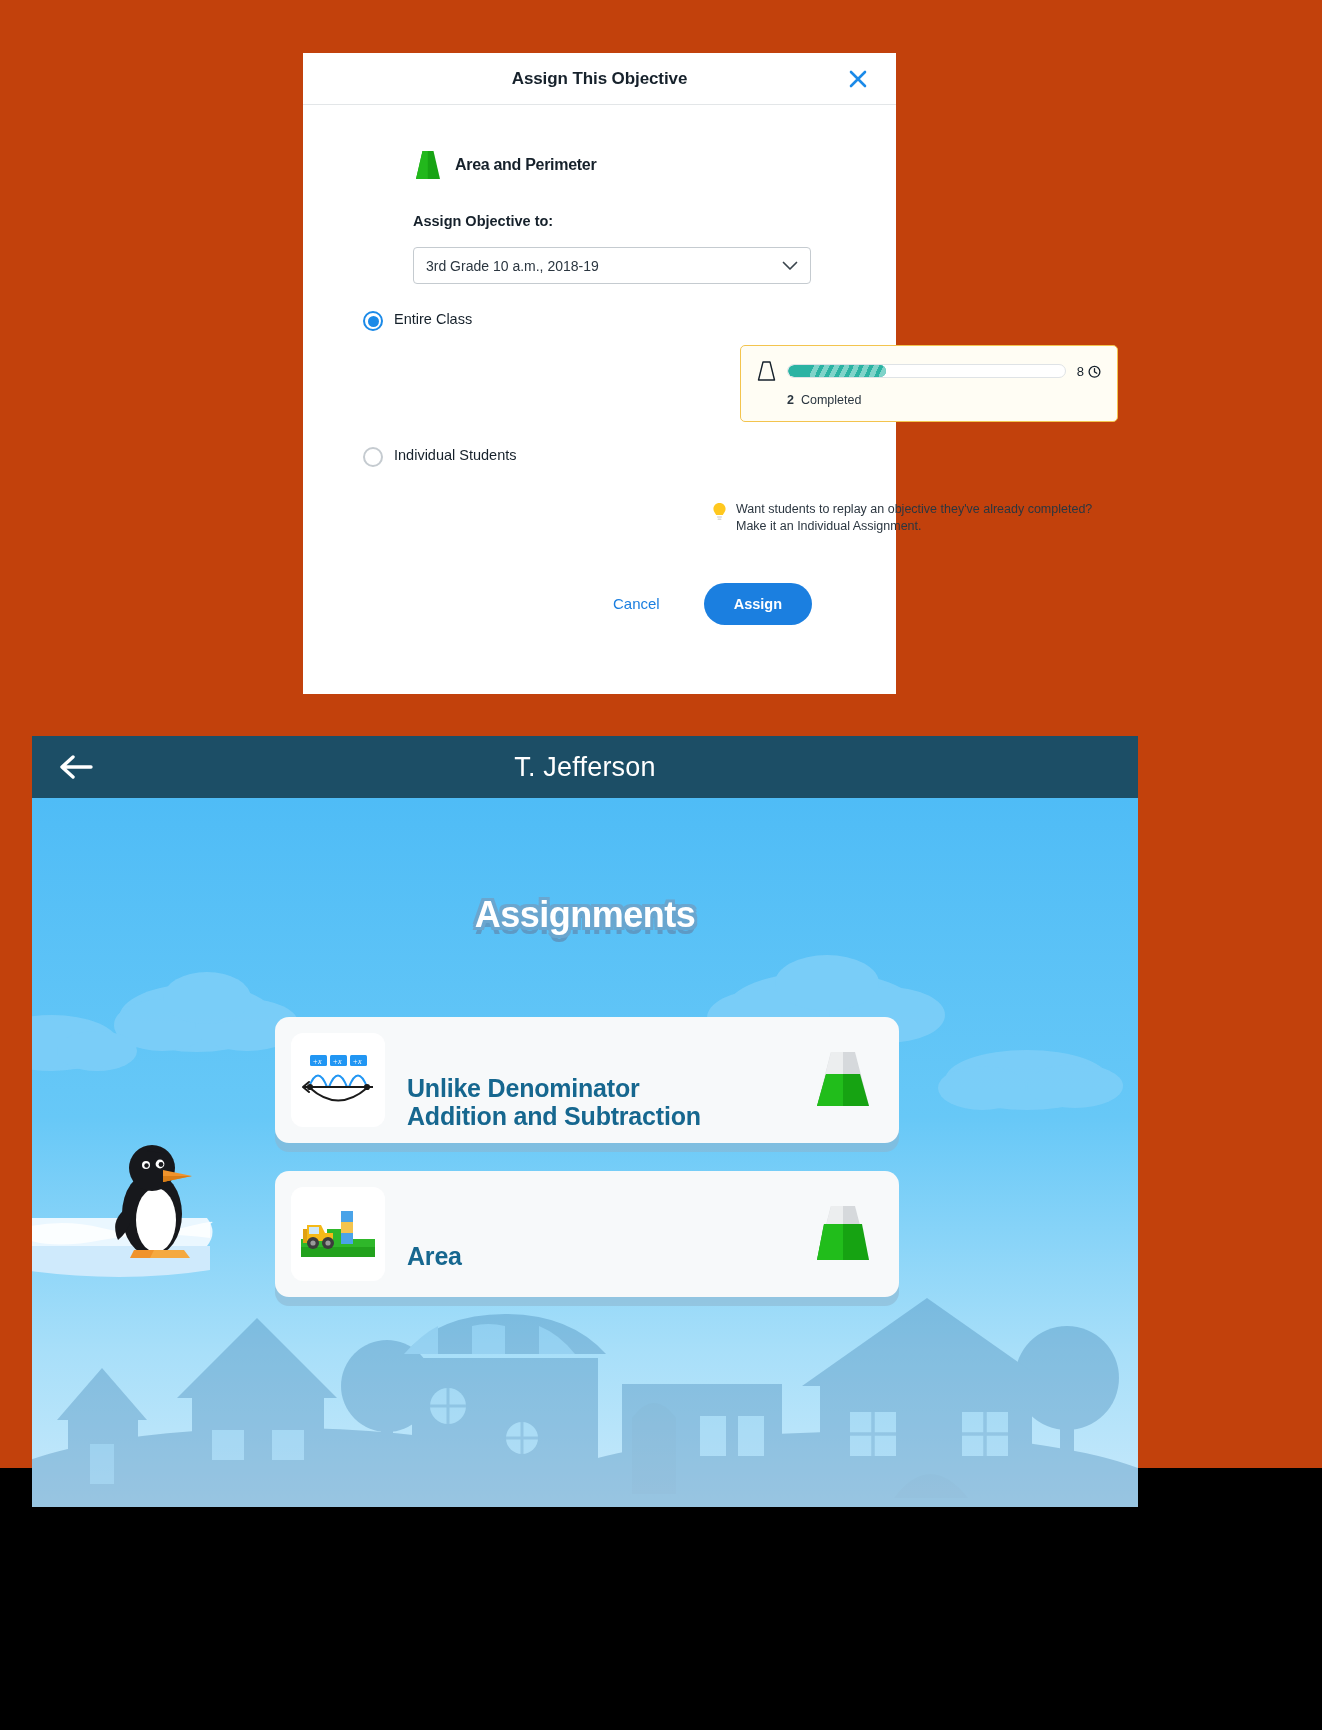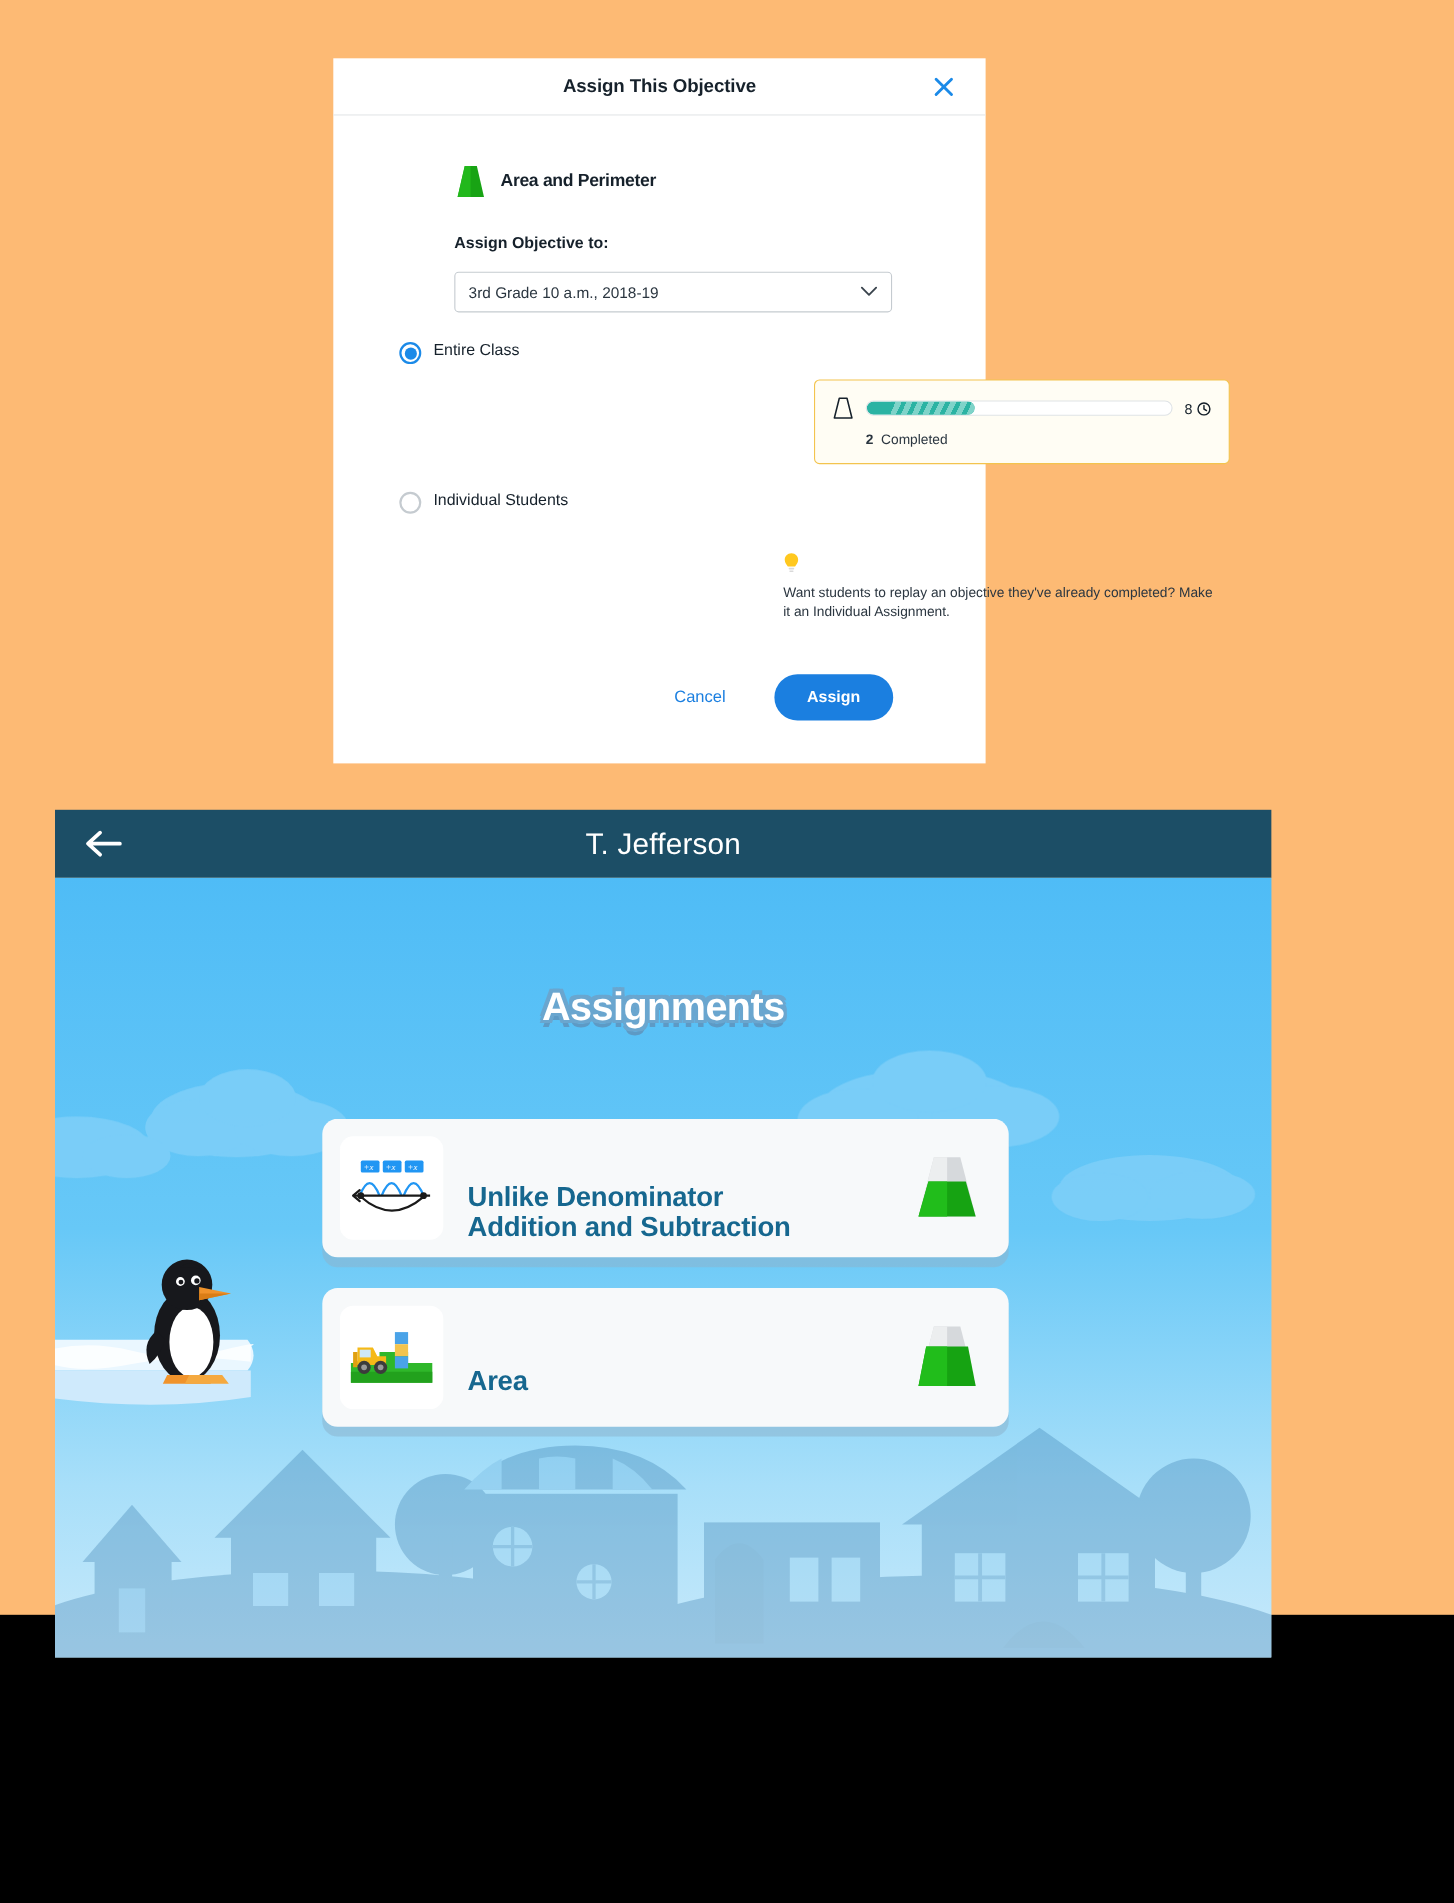--- a/index.html
+++ b/index.html
@@ -2,21 +2,21 @@
 <html><head>
 <meta charset="utf-8">
 <style>
   * { box-sizing: border-box; margin: 0; padding: 0; }
   html, body {
     width: 1322px; height: 1730px;
     background: #000;
     font-family: "Liberation Sans", sans-serif;
     overflow: hidden;
   }
-  #stage { position: relative; width: 1322px; height: 1468px; background:#fdba74;text-decoration:underline; }
+  #stage { position: relative; width: 1322px; height: 1468px; background:#c2410c;text-decoration:underline; }
 
   
   .modal {
     position: absolute; left: 303px; top: 53px;
     width: 593px; height: 641px;
     background: #ffffff;
   }
   .modal-header {
     position: relative; height: 52px;
     border-bottom: 1px solid #e3e6e8;
@@ -96,21 +96,21 @@
   }
   .pc-count {
     font-size: 13px; color: #16212b; display: flex; align-items: center; gap: 4px;
     flex: none;
   }
   .pc-sub { margin: 11px 0 0 30px; font-size: 12.5px; color: #2b3640; }
   .pc-sub b { font-weight: 700; }
   .pc-sub span { margin-left: 7px; }
 
   .hint {
-    display: flex; gap: 9px; margin: 34px 0 18px 409px; width: 400px; flex-direction: column;
+    display: flex; gap: 9px; margin: 34px 0 18px 409px; width: 400px;
   }
   .hint-bulb { width: 15px; height: 20px; flex: none; margin-top: 1px; }
   .hint-text { font-size: 12.5px; line-height: 1.35; color: #2b3640; }
 
   .btn-row {
     display: flex; align-items: center; justify-content: flex-end; gap: 24px;
     margin: 48px 84px 0 0;
   }
   .btn-cancel {
     font-size: 15px; color: #1b7fe0; font-weight: 400;
@@ -118,21 +118,21 @@
     font-family: inherit;
   }
   .btn-assign {
     font-size: 14.5px; font-weight: 700; color: #fff;
     background: #1b7fe0; border: none; border-radius: 21px;
     padding: 13px 30px; cursor: pointer; font-family: inherit;
   }
 
   
   .app {
-    position: absolute; left: 50px; top: 736px;
+    position: absolute; left: 32px; top: 736px;
     width: 1106px; height: 771px;
     overflow: hidden;
   }
   .app-header {
     height: 62px; background: #1c4e66; position: relative;
     display: flex; align-items: center; justify-content: center;
   }
   .app-back {
     position: absolute; left: 26px; top: 50%; transform: translateY(-50%);
     width: 36px; height: 30px; cursor: pointer;

